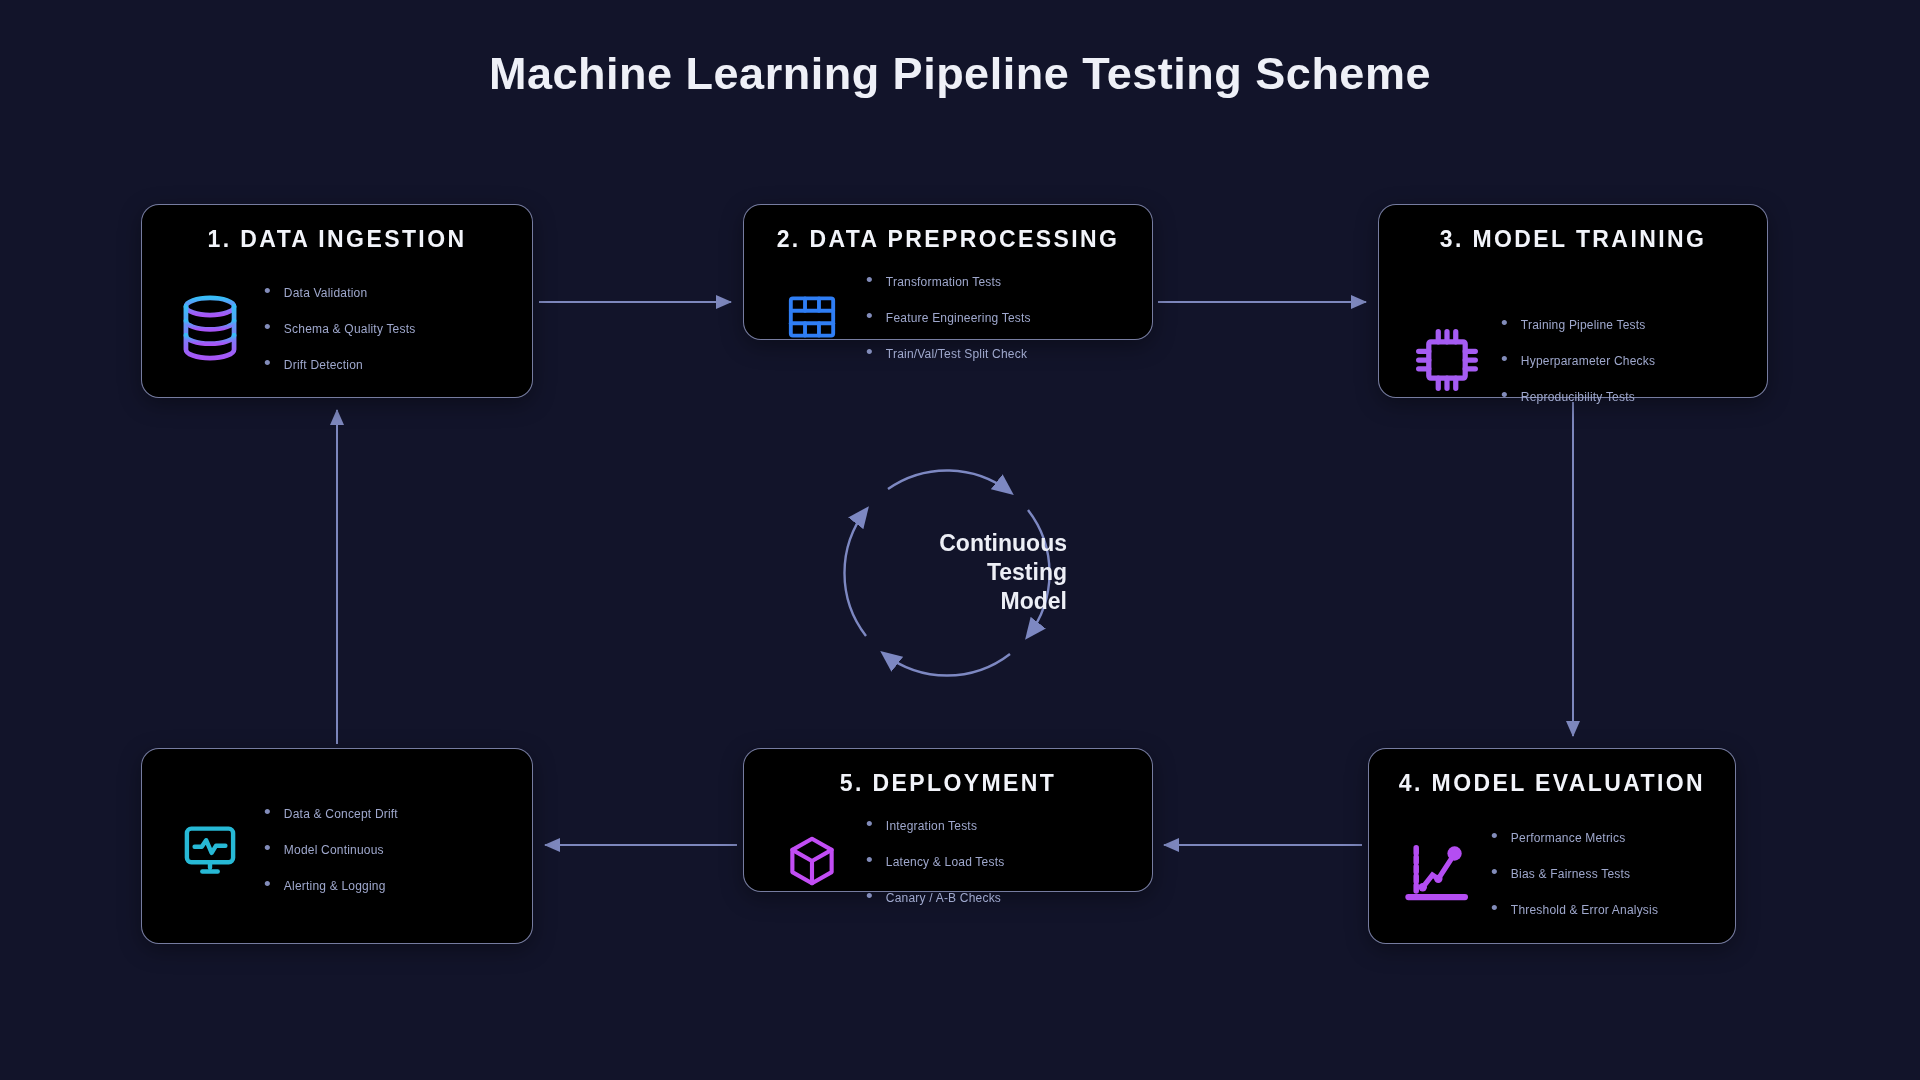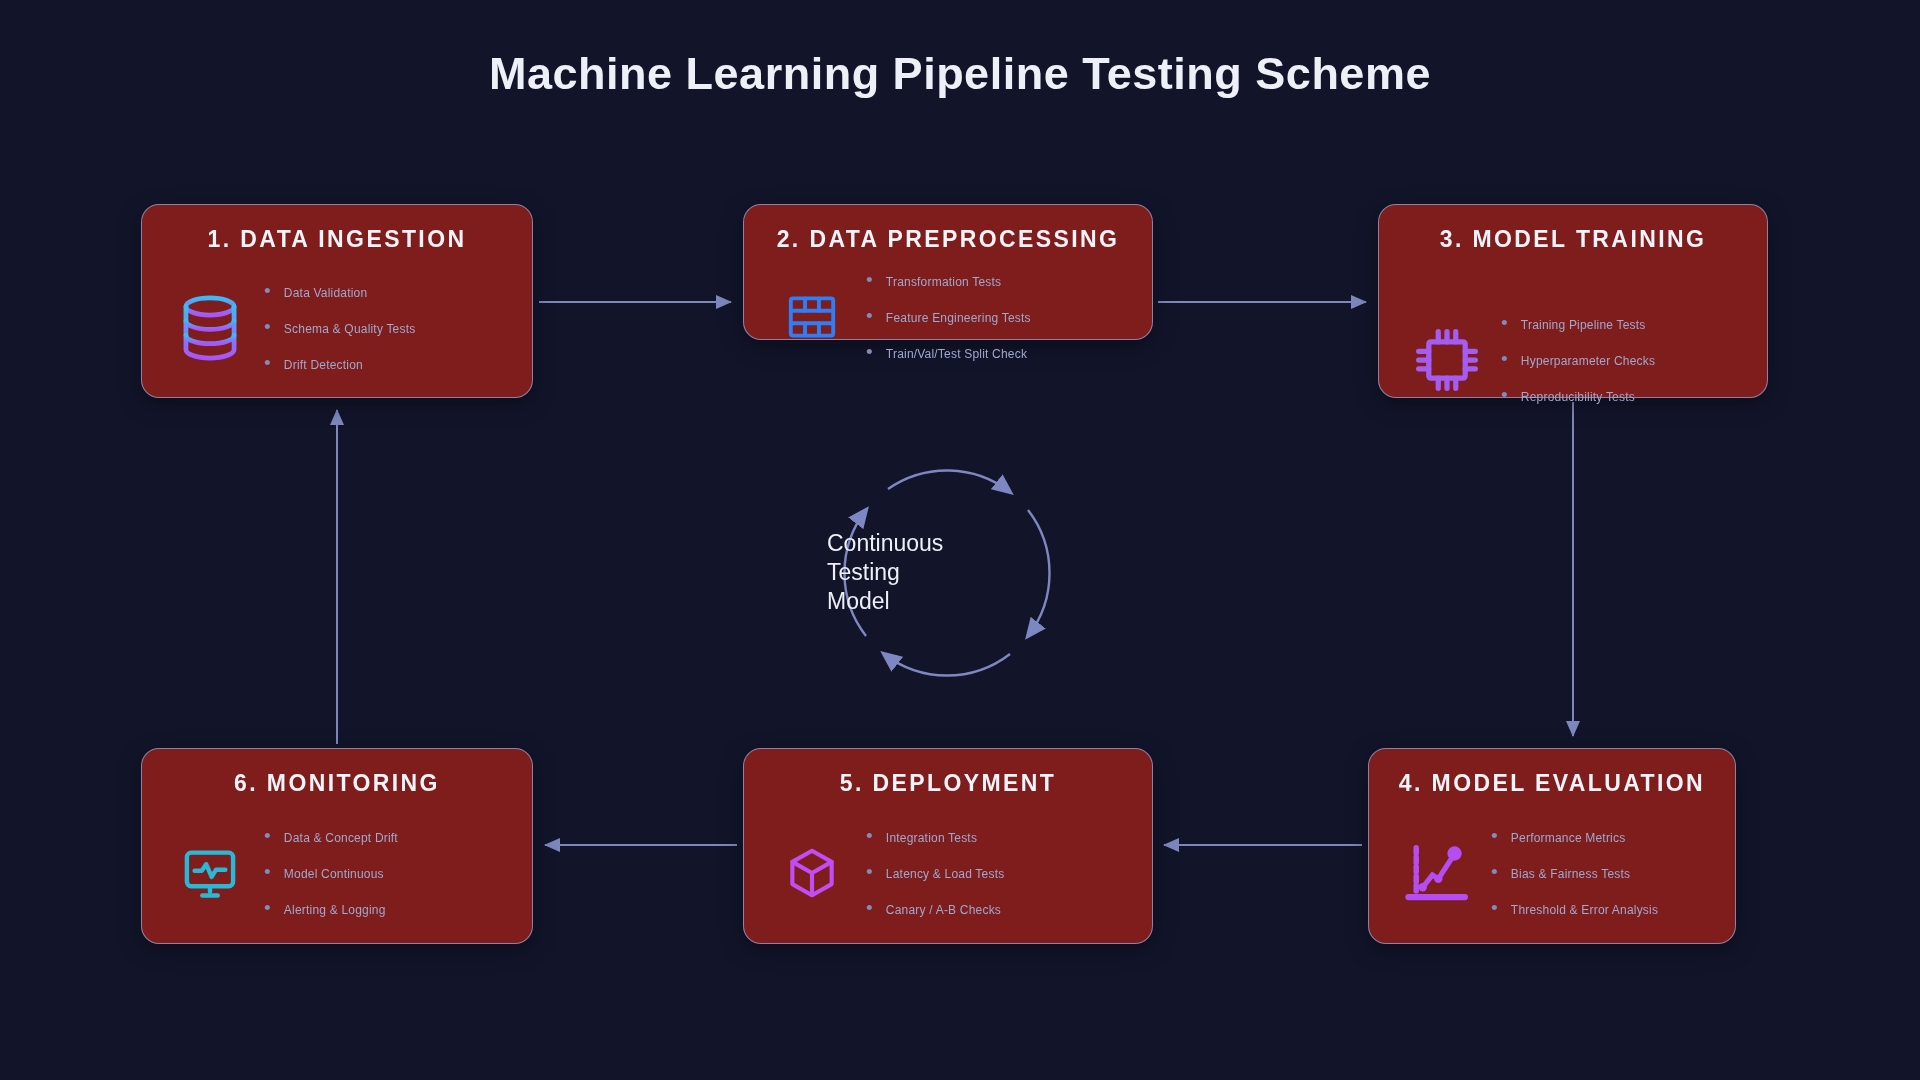--- a/index.html
+++ b/index.html
@@ -9,21 +9,21 @@
     background:#12142a; overflow:hidden;
     font-family:"Liberation Sans","DejaVu Sans",sans-serif;
   }
   .main-title {
     position:absolute; top:48px; left:0; width:100%;
     text-align:center; font-size:45px; font-weight:700;
     color:#eef0f7; letter-spacing:0.5px;
   }
   .step-box {
     position:absolute;
-    background:#7f1d1d;
+    background:#000000;
     border:1.5px solid rgba(148,155,200,0.8);
     border-radius:18px;
     box-shadow:0 6px 22px rgba(0,0,0,0.35);
     display:flex; flex-direction:column;
   }
   .box-title {
     margin-top:21px; text-align:center;
     font-size:23px; font-weight:700; letter-spacing:2.4px;
     color:#f2f4fa; white-space:nowrap;
   }
@@ -31,30 +31,30 @@
     margin-top:6px; padding:0 14px 0 22px;
     display:flex; align-items:center; gap:8px; flex:1;
   }
   .icon-wrap { width:92px; flex:none; display:flex; justify-content:center; align-items:center; }
   .bullets { list-style:none; font-size:12px; color:#9fa8cd; letter-spacing:0.2px; }
   .bullets li { margin:8px 0; line-height:26px; white-space:nowrap; }
   .bullets li::before { content:"•"; color:#828cba; margin-right:13px; font-size:19px; }
   .arrow-layer { position:absolute; left:0; top:0; width:1920px; height:1080px; pointer-events:none; }
   .cycle-label {
     position:absolute; left:827px; top:529px; width:240px;
-    text-align:left; font-size:23px; line-height:29px;
-    color:#edeff6; font-weight:400;
+    text-align:right; font-size:23px; line-height:29px;
+    color:#edeff6; font-weight:700;
   }
   .cycle-label span { display:block; }
   
   .pos-1 { left:141px; top:204px; width:392px; height:194px; }
   .pos-2 { left:743px; top:204px; width:410px; height:136px; }
   .pos-3 { left:1378px; top:204px; width:390px; height:194px;gap:43px; }
   .pos-4 { left:1368px; top:748px; width:368px; height:196px; }
-  .pos-5 { left:743px; top:748px; width:410px; height:196px; }
+  .pos-5 { left:743px; top:748px; width:410px; height:144px; }
   .pos-6 { left:141px; top:748px; width:392px; height:196px; }
 </style>
 </head>
 <body>
 
 <div class="stage">
 
   <div class="main-title">Machine Learning Pipeline Testing Scheme</div>
 
   <svg class="arrow-layer" width="1920" height="1080" viewBox="0 0 1920 1080">
@@ -198,21 +198,20 @@
       </div>
       <ul class="bullets">
         <li>Integration Tests</li>
         <li>Latency &amp; Load Tests</li>
         <li>Canary / A-B Checks</li>
       </ul>
     </div>
   </div>
 
   <div class="step-box pos-6">
-    <div class="box-title">6. MONITORING</div>
     <div class="box-body">
       <div class="icon-wrap">
         <svg width="66" height="66" viewBox="0 0 24 24">
           <g fill="none" stroke-width="1.6" stroke-linecap="round" stroke-linejoin="round" stroke="#27b9d6">
             <rect x="3.6" y="4.6" width="16.8" height="12.2" rx="1.6"></rect>
             <path d="M6.4 11.2 H9 L10.6 8.8 L12.6 13.4 L14.2 10.8 H17.6"></path>
             <path d="M12 16.8 V18.8"></path>
             <path d="M9.2 20.2 H14.8"></path>
           </g>
         </svg>

